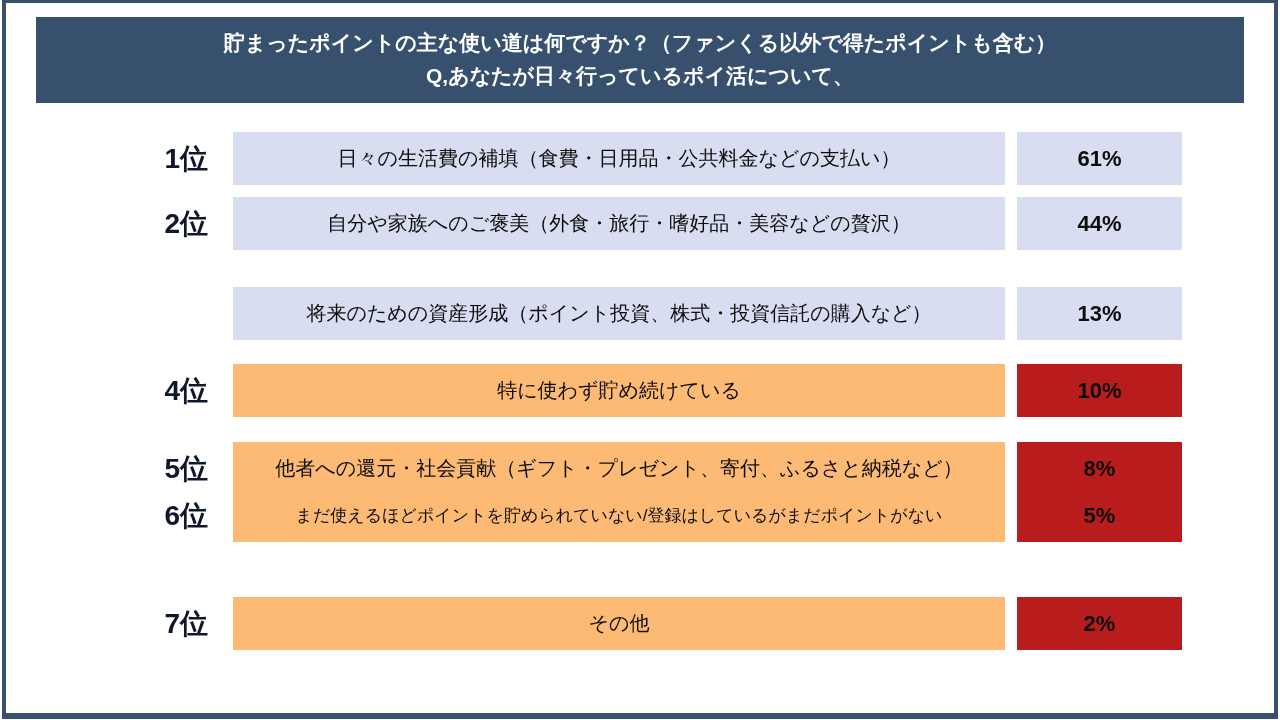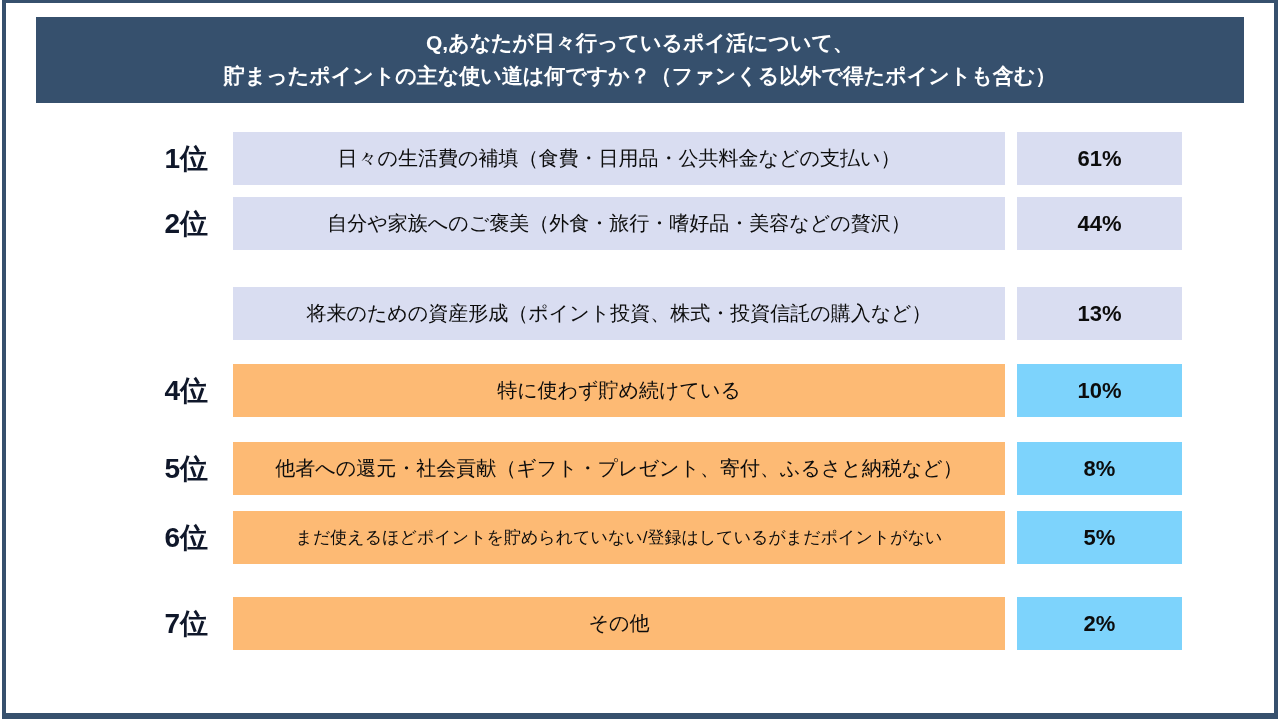--- a/index.html
+++ b/index.html
@@ -44,43 +44,43 @@
   .row .bar {
     position: absolute;
     left: 233px; top: 0; width: 772px; height: 53px;
     background: #fdba74;
     display: flex; align-items: center; justify-content: center;
     text-align: center;
   }
   .row .pct {
     position: absolute;
     left: 1017px; top: 0; width: 165px; height: 53px;
-    background: #7dd3fc;
+    background: #b91c1c;
     display: flex; align-items: center; justify-content: center;
   }
   .row.hl .bar, .row.hl .pct { background: #d9ddf1; }
   .bar-label { font-size: 20px; font-weight: normal; color: #0c0c0c; }
   .row:nth-child(6) .bar-label { font-size: 17px; }
   .pct-label { font-size: 22px; font-weight: bold; color: #0c0c0c; }
   .row1 { top: 132px; } .row2 { top: 197px; } .row3 { top: 287px; }
-  .row4 { top: 364px; } .row5 { top: 442px; padding-left: 26px; } .row6 { top: 511px; }
+  .row4 { top: 364px; } .row5 { top: 442px; padding-left: 26px; } .row6 { top: 489px; }
   .row7 { top: 597px; }
   .footer {
     position: absolute;
     left: 0; bottom: 0; width: 1280px; height: 58px;
   }
 </style>
 </head>
 <body>
 
 <div class="frame"></div>
 
 <div class="header">
+  <div>貯まったポイントの主な使い道は何ですか？（ファンくる以外で得たポイントも含む）</div>
   <div>Q,あなたが日々行っているポイ活について、</div>
-  <div>貯まったポイントの主な使い道は何ですか？（ファンくる以外で得たポイントも含む）</div>
 </div>
 
 <div class="rows">
   <div class="row row1 hl">
     <div class="rank">1位</div>
     <div class="bar">
         <span class="bar-label">日々の生活費の補填（食費・日用品・公共料金などの支払い）</span>
       </div>
     <div class="pct">
         <span class="pct-label">61%</span>

